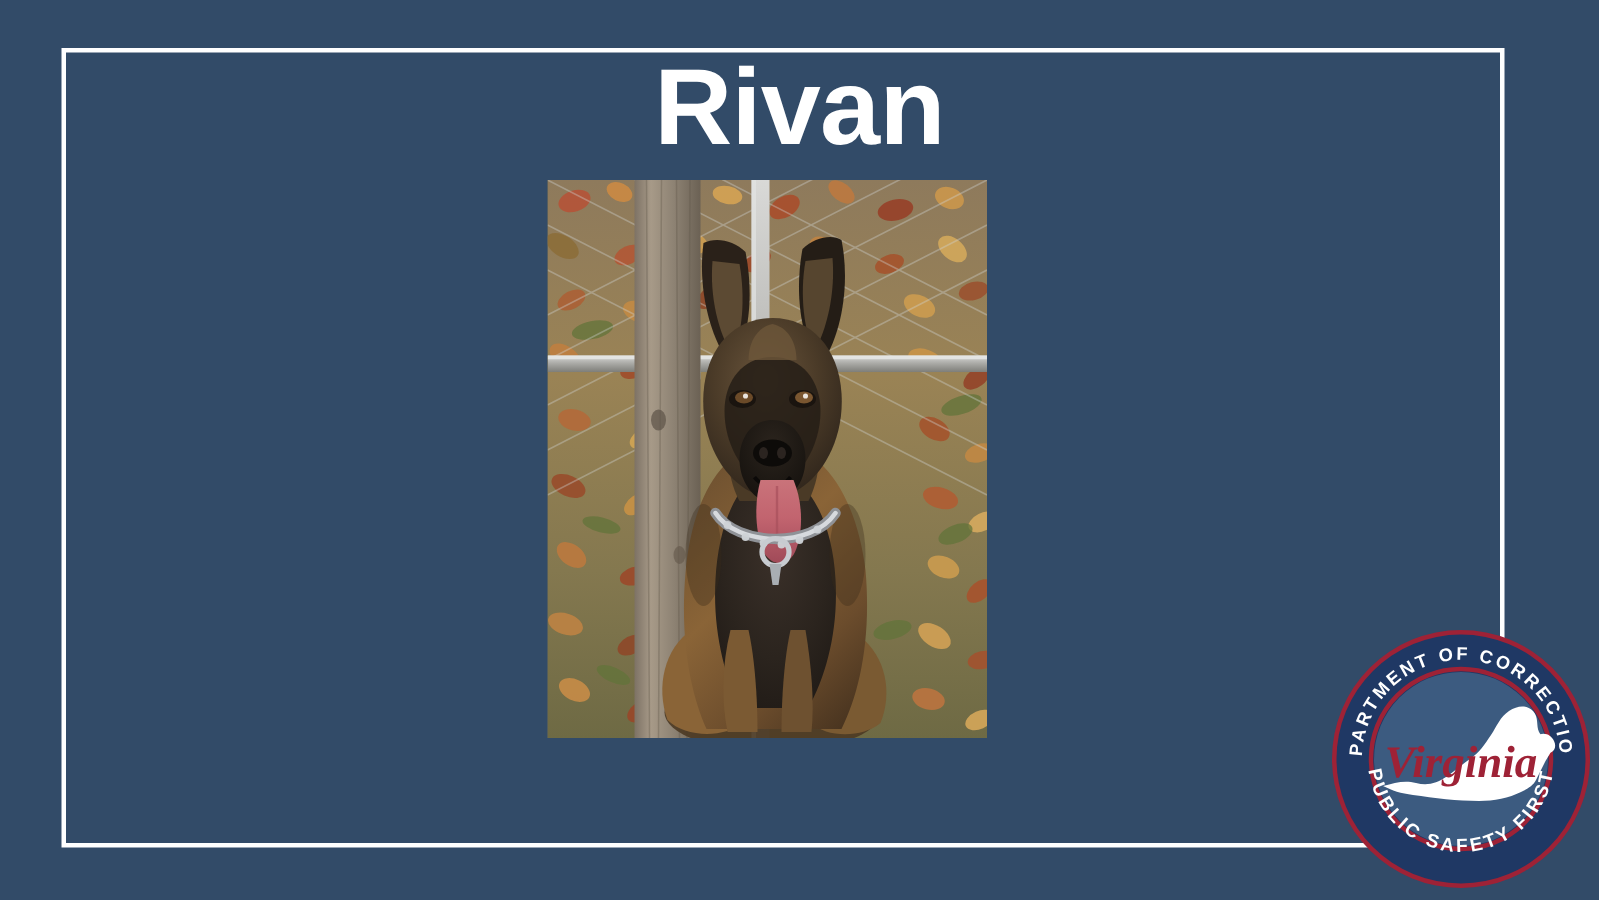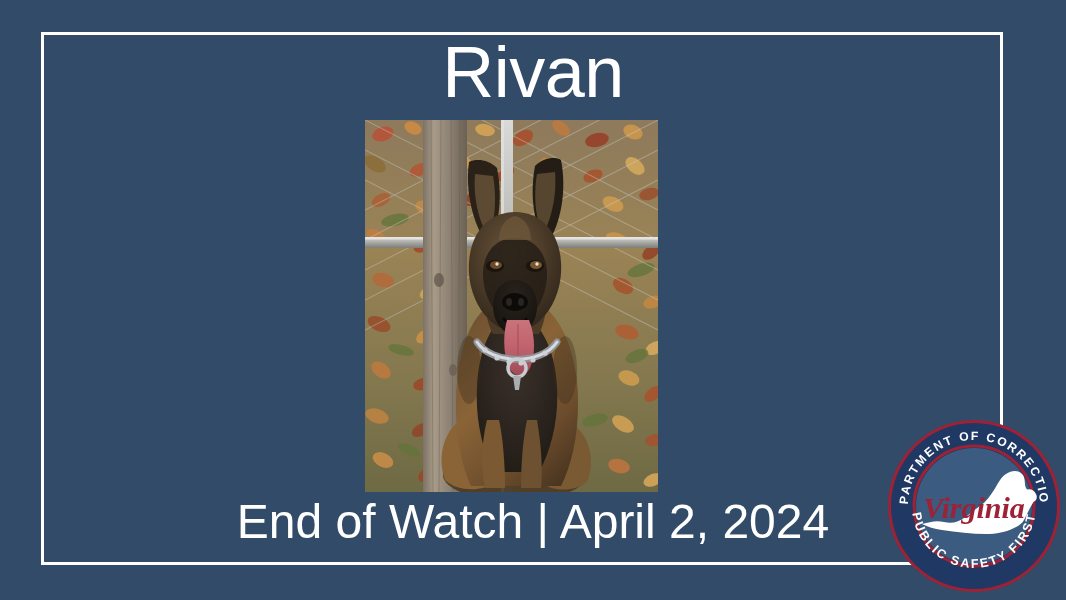--- a/index.html
+++ b/index.html
@@ -38,21 +38,21 @@
   
   #page-title {
     position: absolute;
     left: 0;
     top: 33px;
     width: 1066px;
     text-align: center;
     color: #ffffff;
     font-size: 72px;
     line-height: 78px;
-    font-weight: 400;
+    font-weight: 700;
     letter-spacing: -0.5px;
     font-family: "Liberation Sans", sans-serif;
     white-space: nowrap;
   }
 
   
   #k9-photo-frame {
     position: absolute;
     left: 365px;
     top: 120px;
@@ -330,21 +330,20 @@
 
         <rect x="0" y="0" width="293" height="372" fill="none"></rect>
       </g>
     </svg>
   </div>
 
   <div id="frame-border"></div>
 
   <div id="page-title">Rivan</div>
 
-  <div id="end-of-watch">End of Watch | April 2, 2024</div>
 
   <div id="doc-seal">
     <svg viewBox="0 0 176 176">
       <defs>
         <path id="arcTop" d="M 22 88 A 66 66 0 0 1 154 88"></path>
         <path id="arcBottom" d="M 26 88 A 62 62 0 0 0 150 88"></path>
         <radialGradient id="innerBlueGrad" cx="0.45" cy="0.35" r="0.75">
           <stop offset="0%" stop-color="#456party"></stop>
         </radialGradient>
       </defs>

